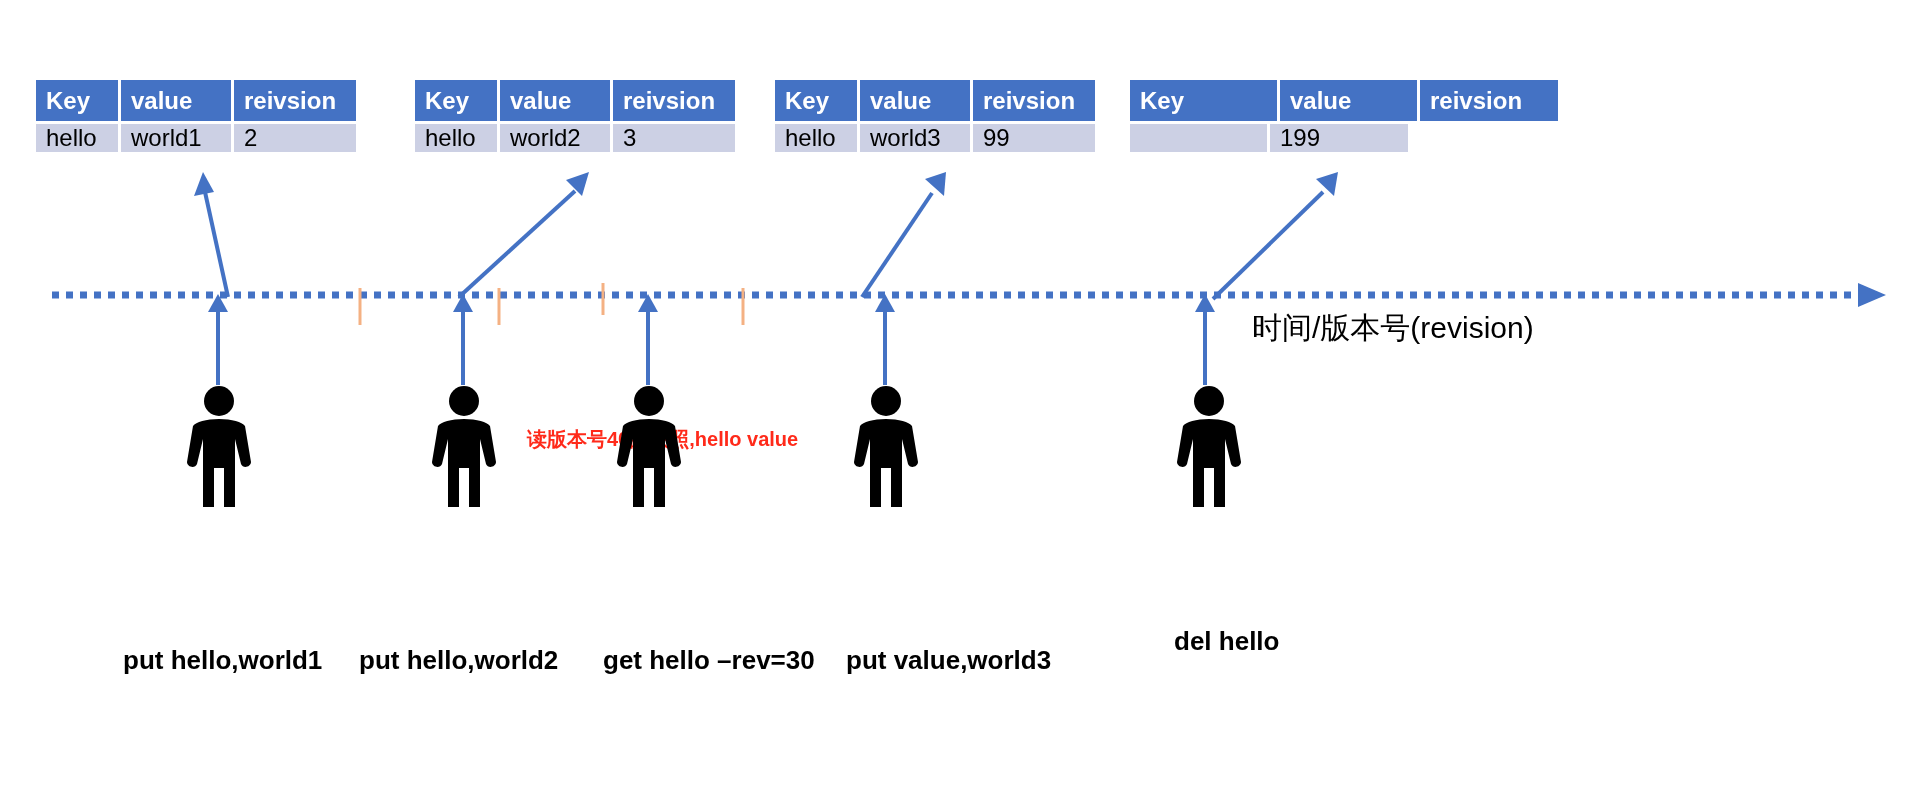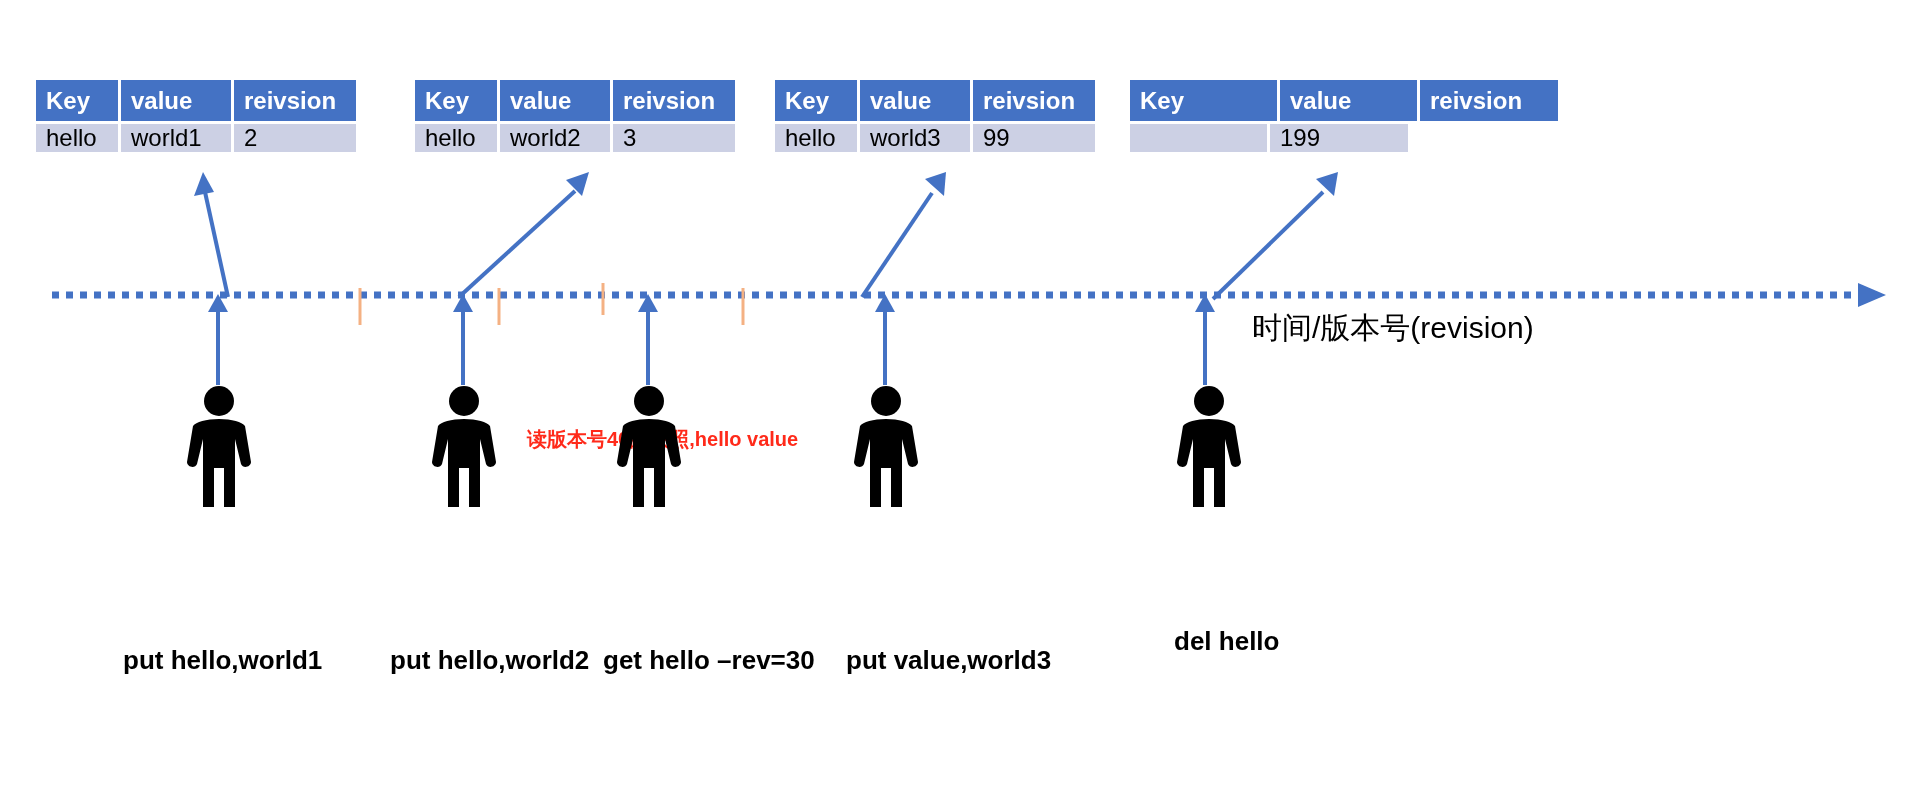--- a/index.html
+++ b/index.html
@@ -254,18 +254,18 @@
   </div>
 
   <div class="person" style="left:1172px; top:385px;">
     <svg viewBox="0 0 74 125" xmlns="http://www.w3.org/2000/svg">
       <circle cx="37" cy="16" r="15" fill="#000000"></circle>
       <path d="M37,34 C50,34 60,37 63,41 L69,77 C69,82 61,84 59,79 L53,54 L53,122 L42,122 L42,83 L32,83 L32,122 L21,122 L21,54 L15,79 C13,84 5,82 5,77 L11,41 C14,37 24,34 37,34 Z" fill="#000000"></path>
     </svg>
   </div>
 
   <div class="op-label" style="left:123px; top:645px;">put hello,world1</div>
-  <div class="op-label" style="left:390px; top:645px;">put hello,world2</div>
+  <div class="op-label" style="left:359px; top:645px;">put hello,world2</div>
   <div class="op-label" style="left:603px; top:645px;">get hello –rev=30</div>
   <div class="op-label" style="left:846px; top:645px;">put value,world3</div>
   <div class="op-label" style="left:1174px; top:626px;">del hello</div>
 
 </div>
 
 </body></html>

